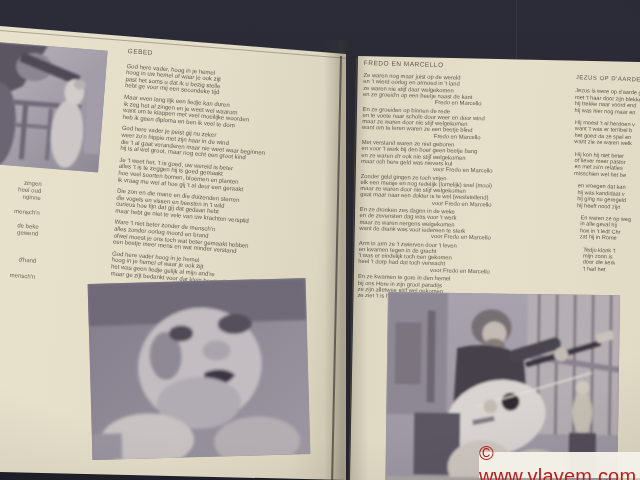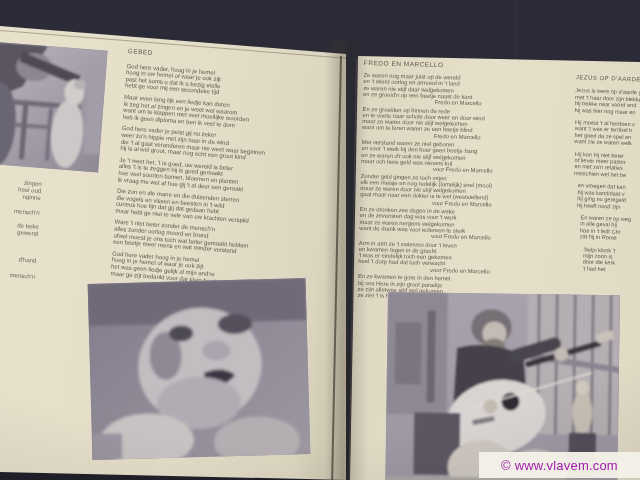--- a/index.html
+++ b/index.html
@@ -75,21 +75,21 @@
     background:linear-gradient(90deg,rgba(70,63,50,0) 0%,rgba(70,63,50,.28) 42%,rgba(40,36,30,.18) 58%,rgba(70,63,50,0) 100%);}
   .spine-line-a{position:absolute;left:340px;top:56px;width:1.5px;height:424px;
     background:rgba(52,47,40,.65);transform:rotate(1.2deg);transform-origin:top;}
   .spine-line-b{position:absolute;left:356px;top:58px;width:1px;height:422px;
     background:rgba(98,90,76,.55);transform:rotate(1deg);transform-origin:top;}
   .vignette{position:absolute;inset:0;pointer-events:none;
     background:radial-gradient(120% 90% at 45% 40%,rgba(0,0,0,0) 58%,rgba(0,0,0,.14) 100%);}
 
   .watermark{position:absolute;left:479px;top:452px;width:161px;height:26px;z-index:6;
     background:rgba(244,241,232,.97);display:flex;align-items:center;justify-content:center;
-    font-size:13px;color:#a21caf;letter-spacing:.2px;}
+    font-size:20px;color:#b91c1c;letter-spacing:.2px;}
 </style>
 </head>
 <body>
 
 <div class="stage">
   <div class="bg-crease"></div>
 
   <div class="left-page">
     <div class="top-edge-line"></div>
 

